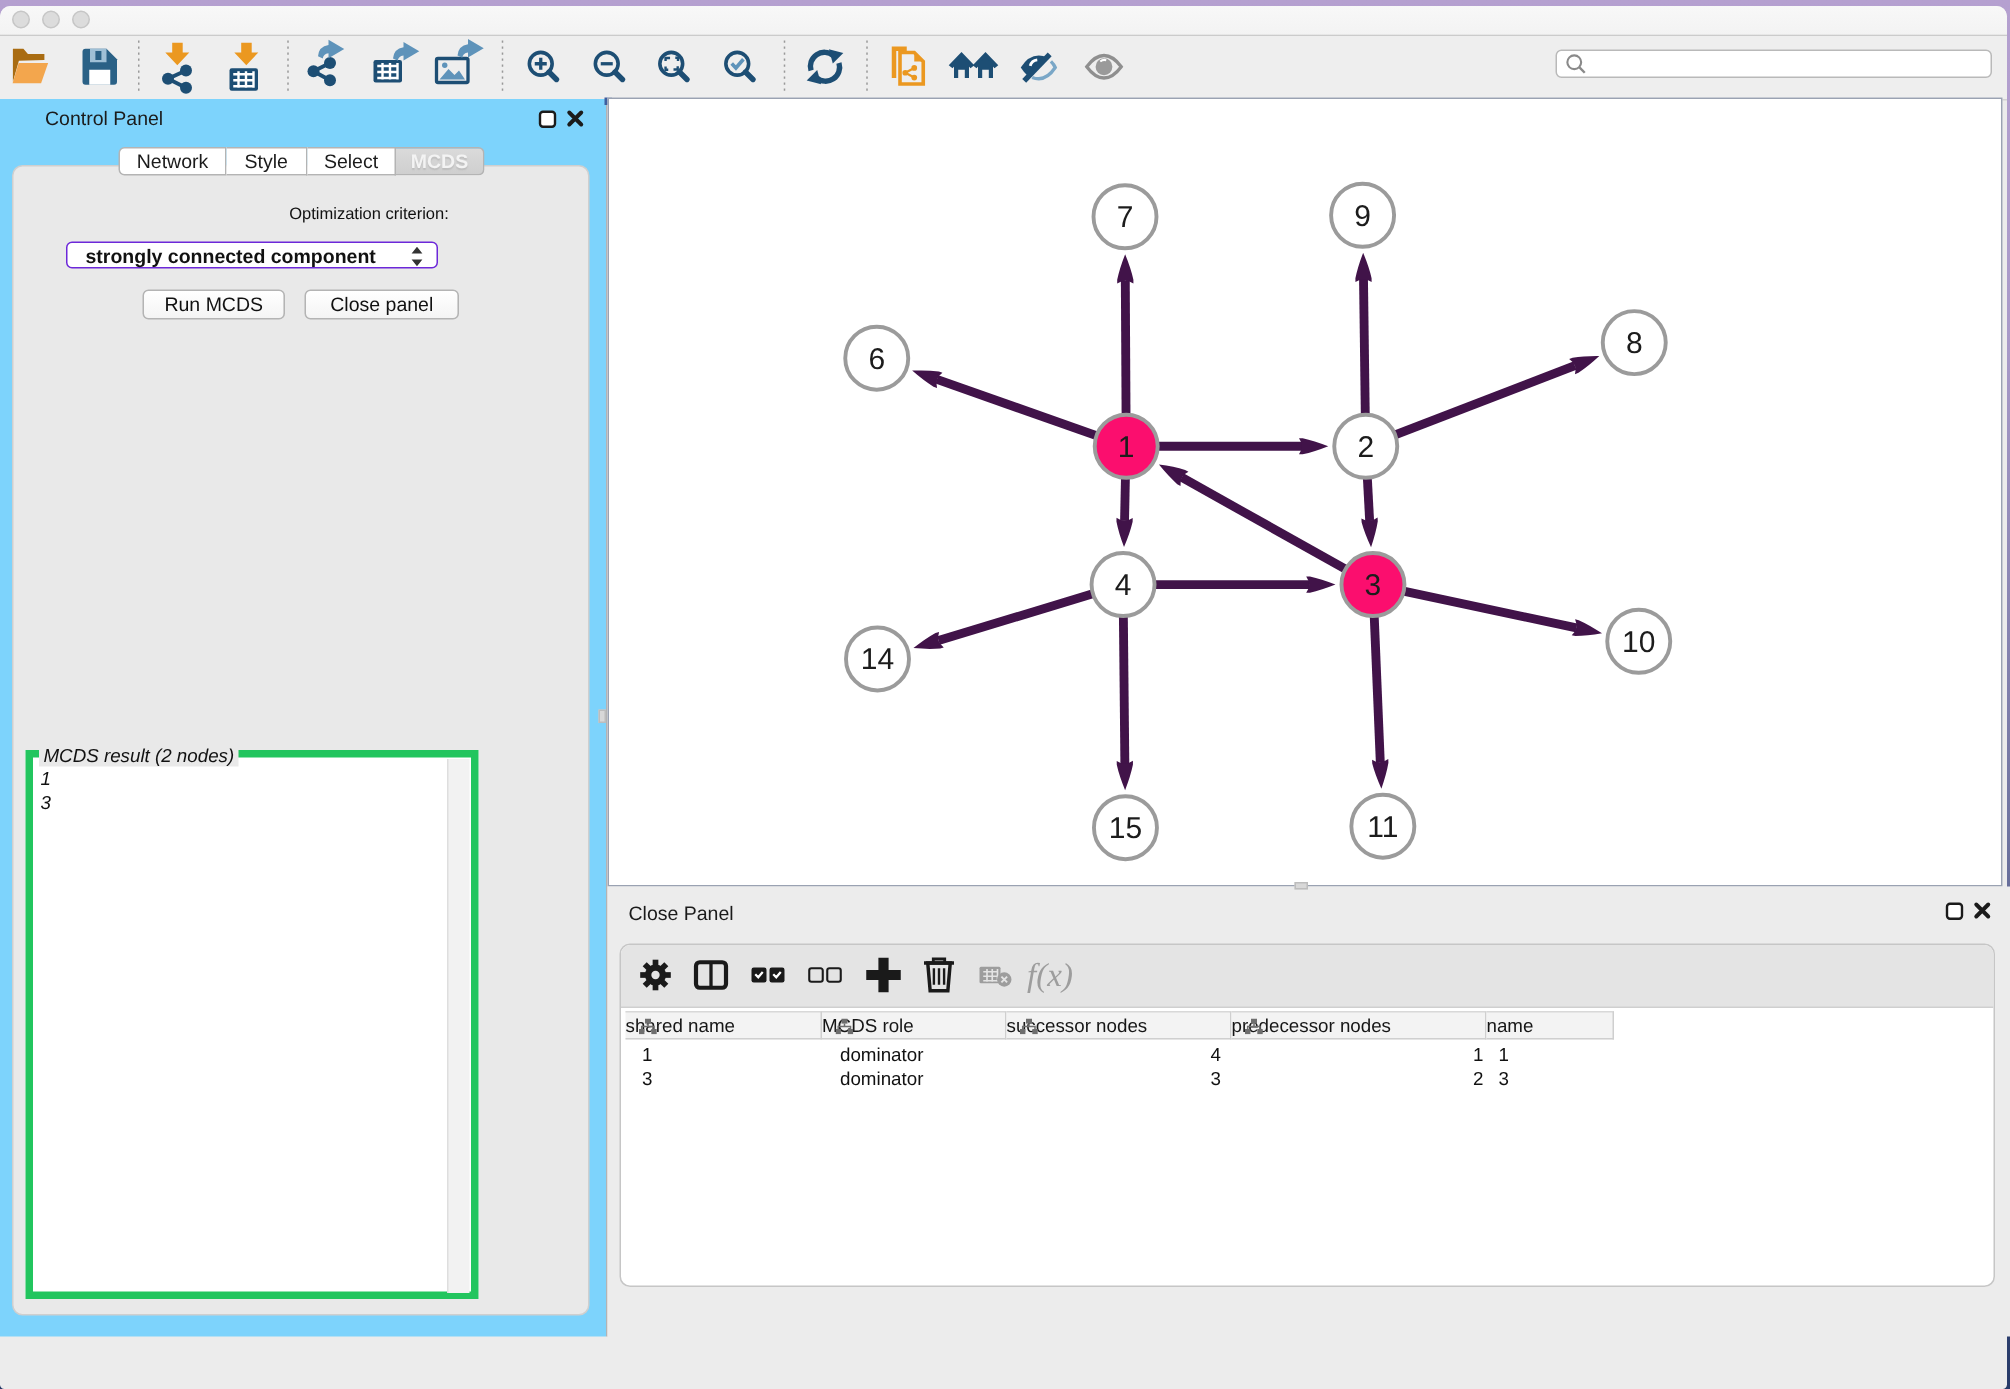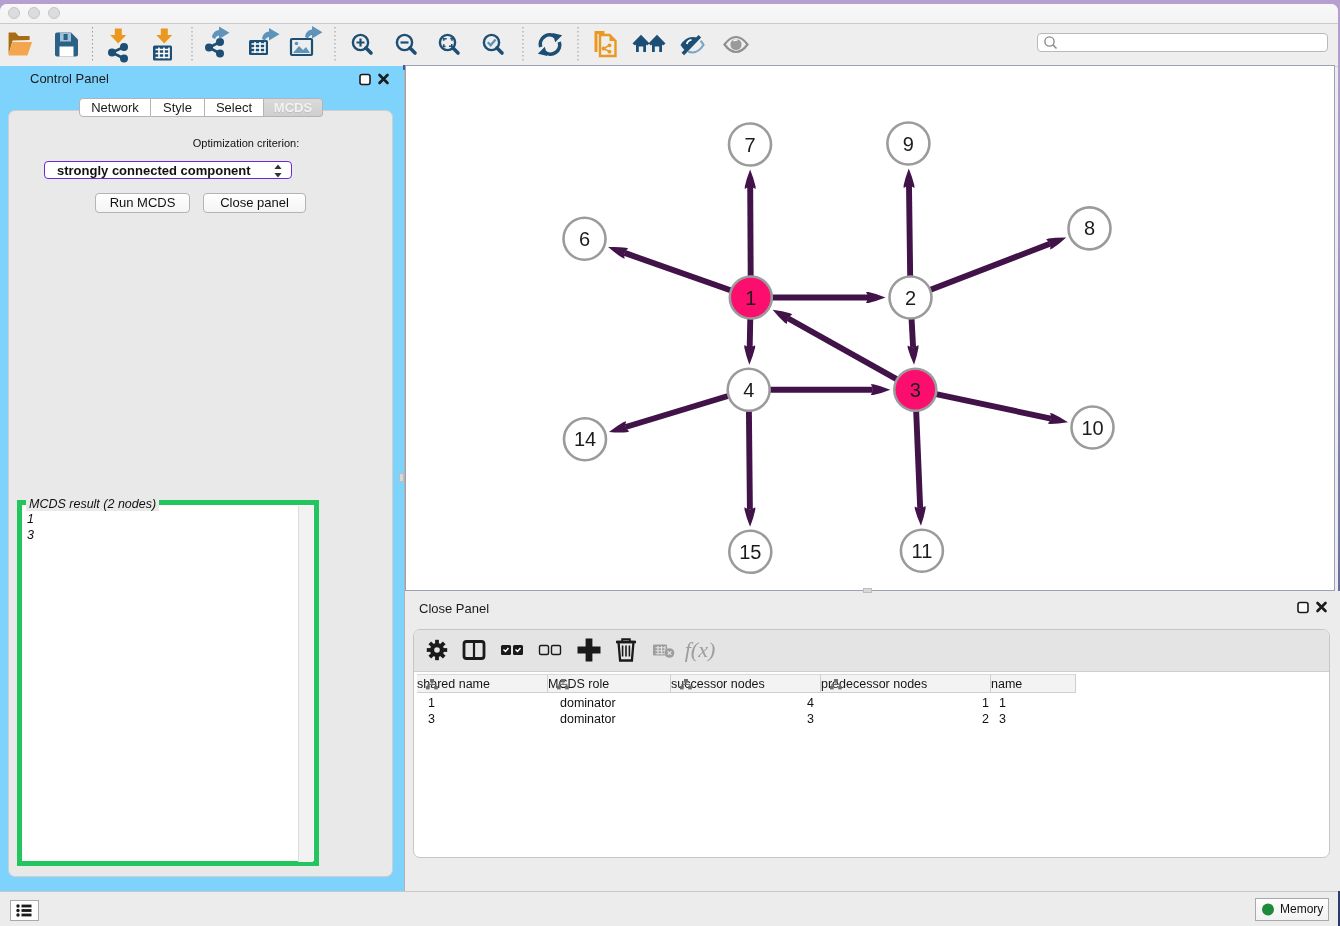--- a/index.html
+++ b/index.html
@@ -365,33 +365,13 @@
       <div class="trow" style="left:505px;top:65px;width:70px;text-align:right;">1</div>
       <div class="trow" style="left:585px;top:65px;">1</div>
       <div class="trow" style="left:14px;top:81px;">3</div>
       <div class="trow" style="left:146px;top:81px;">dominator</div>
       <div class="trow" style="left:330px;top:81px;width:70px;text-align:right;">3</div>
       <div class="trow" style="left:505px;top:81px;width:70px;text-align:right;">2</div>
       <div class="trow" style="left:585px;top:81px;">3</div>
     </div>
   </div>
   <div style="position:absolute;left:863px;top:584px;width:9px;height:5px;background:#d8d8d8;border:1px solid #bdbdbd;box-sizing:border-box;"></div>
-  <div id="sbar">
-    <div id="listbtn">
-        <svg width="27" height="19" style="position:absolute;left:0;top:0;">
-      <g fill="#1a1a1a">
-            <circle cx="7" cy="5" r="1.7"></circle>
-            <circle cx="7" cy="9.5" r="1.7"></circle>
-            <circle cx="7" cy="14" r="1.7"></circle>
-      <rect x="10.5" y="3.6" width="10" height="2.8"></rect>
-            <rect x="10.5" y="8.1" width="10" height="2.8"></rect>
-            <rect x="10.5" y="12.6" width="10" height="2.8"></rect>
-          </g>
-    </svg>
-      </div>
-    <div id="membtn">
-        <svg width="24" height="21" style="position:absolute;left:0;top:0;">
-      <circle cx="12" cy="10.5" r="6" fill="#1d8c3a"></circle>
-        </svg>
-      <span style="position:absolute;left:24px;top:3px;font-size:12px;color:#111;">Memory</span>
-      </div>
-  </div>
 </div>
 
 </body></html>

